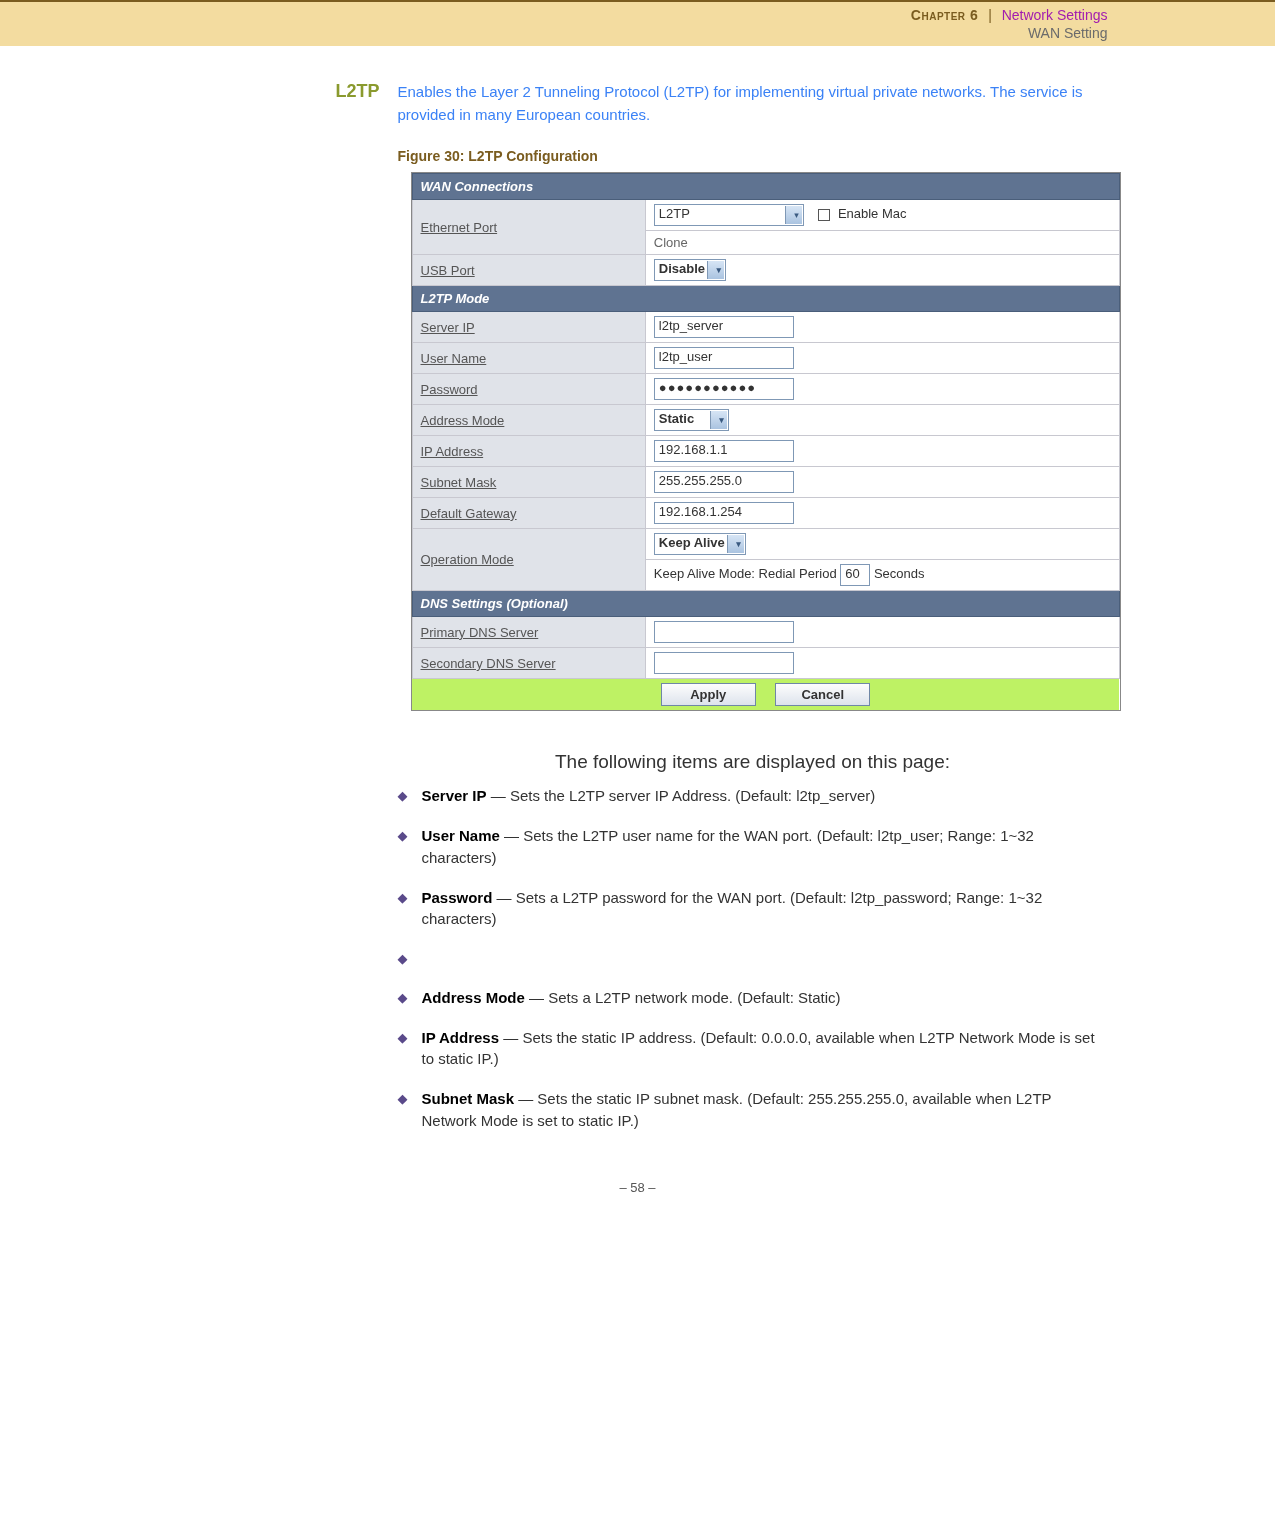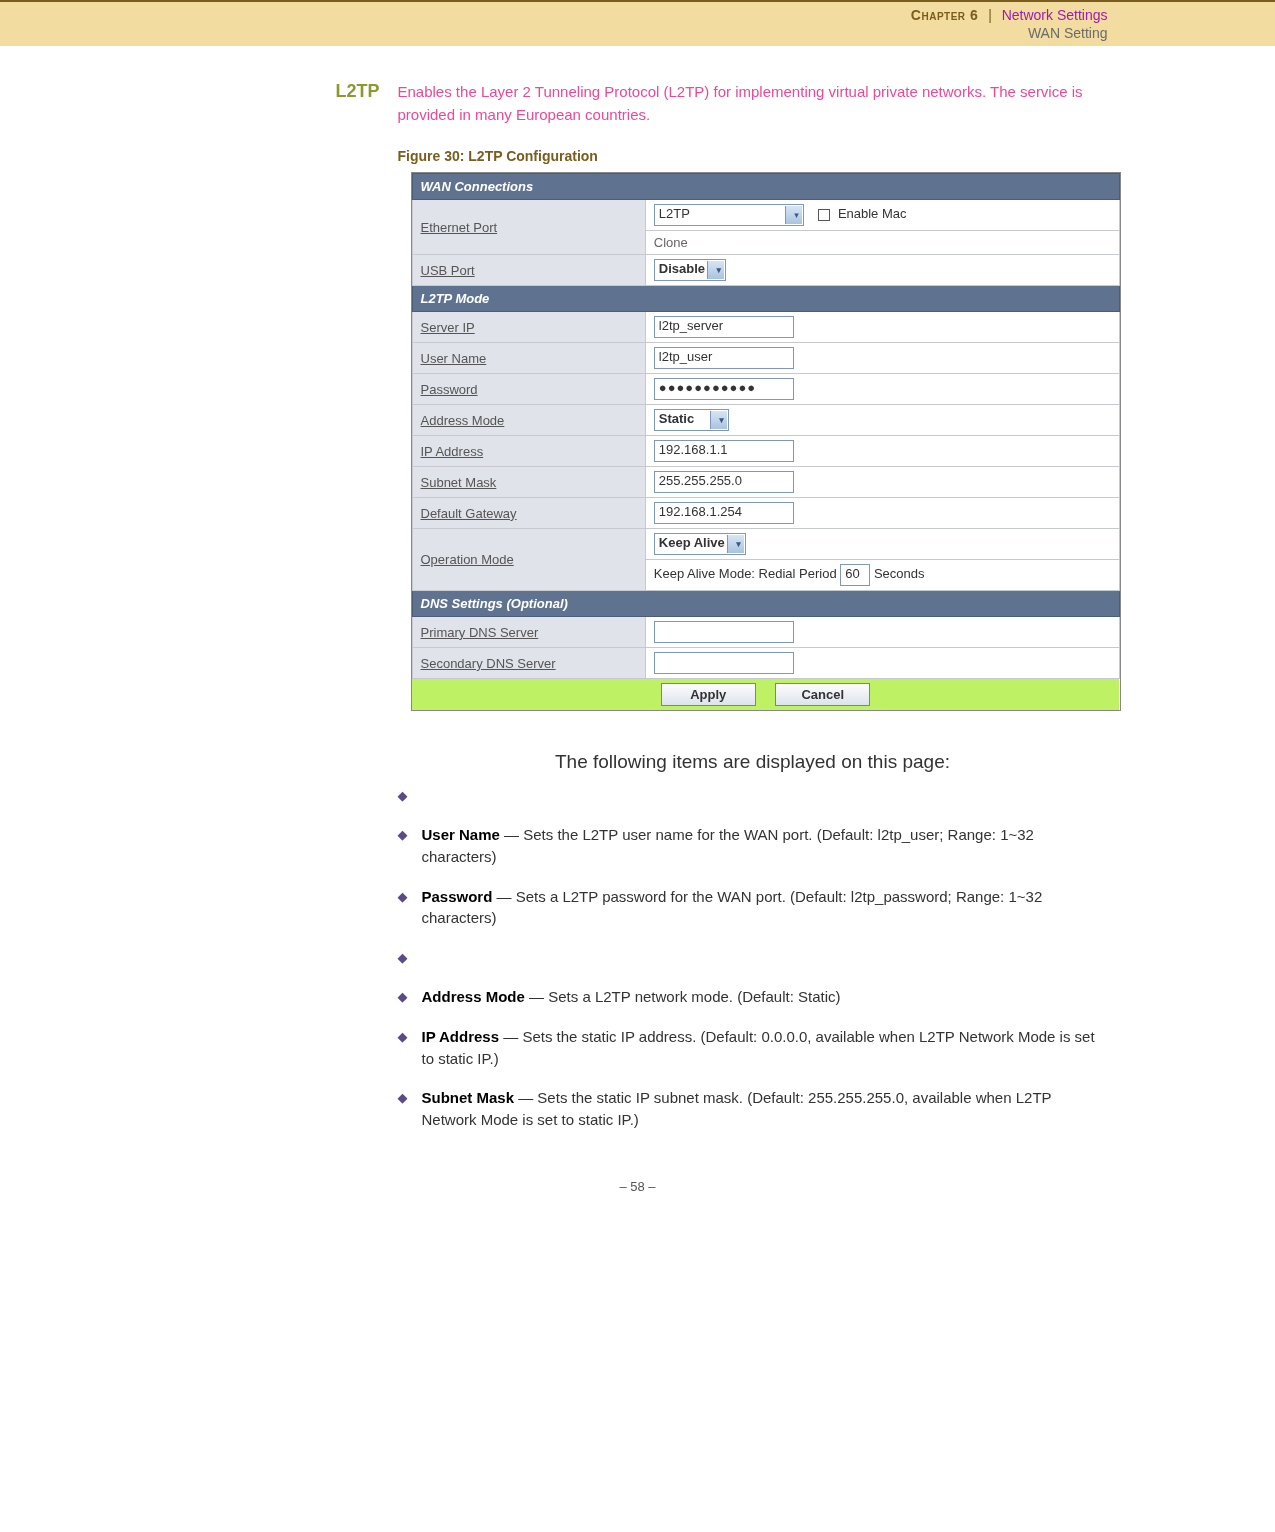--- a/index.html
+++ b/index.html
@@ -36,21 +36,21 @@
   .side-heading {
     width: 230px;
     flex: none;
     text-align: right;
     padding-right: 18px;
     color: #8a9a2e;
     font-weight: bold;
     font-size: 18px;
   }
   .main-col { flex: 1; }
-  .intro { color: #ec4899; line-height: 1.5; font-size: 15px;}
+  .intro { color: #3b82f6; line-height: 1.5; font-size: 15px;}
   .figcap {
     color: #7a5c1f;
     font-weight: bold;
     font-size: 14px;
     margin: 22px 0 8px 0;
   }
   .screenshot {
     border: 1px solid #888;
     width: 100%;
     font-family: Arial, Helvetica, sans-serif;
@@ -198,20 +198,21 @@
             </tr>
       </tbody>
         </table>
     </div>
 
     <div class="following">The following items are displayed on this page:</div>
 
     <ul class="bullet-list">
         <li>
           <span class="diamond">◆</span>
+          <span><span class="term">Server IP</span><span> — Sets the L2TP server IP Address. (Default: l2tp_server)</span></span>
         </li>
         <li>
           <span class="diamond">◆</span>
           <span><span class="term">User Name</span><span> — Sets the L2TP user name for the WAN port. (Default: l2tp_user; Range: 1~32 characters)</span></span>
         </li>
         <li>
           <span class="diamond">◆</span>
           <span><span class="term">Password</span><span> — Sets a L2TP password for the WAN port. (Default: l2tp_password; Range: 1~32 characters)</span></span>
         </li>
         <li>

